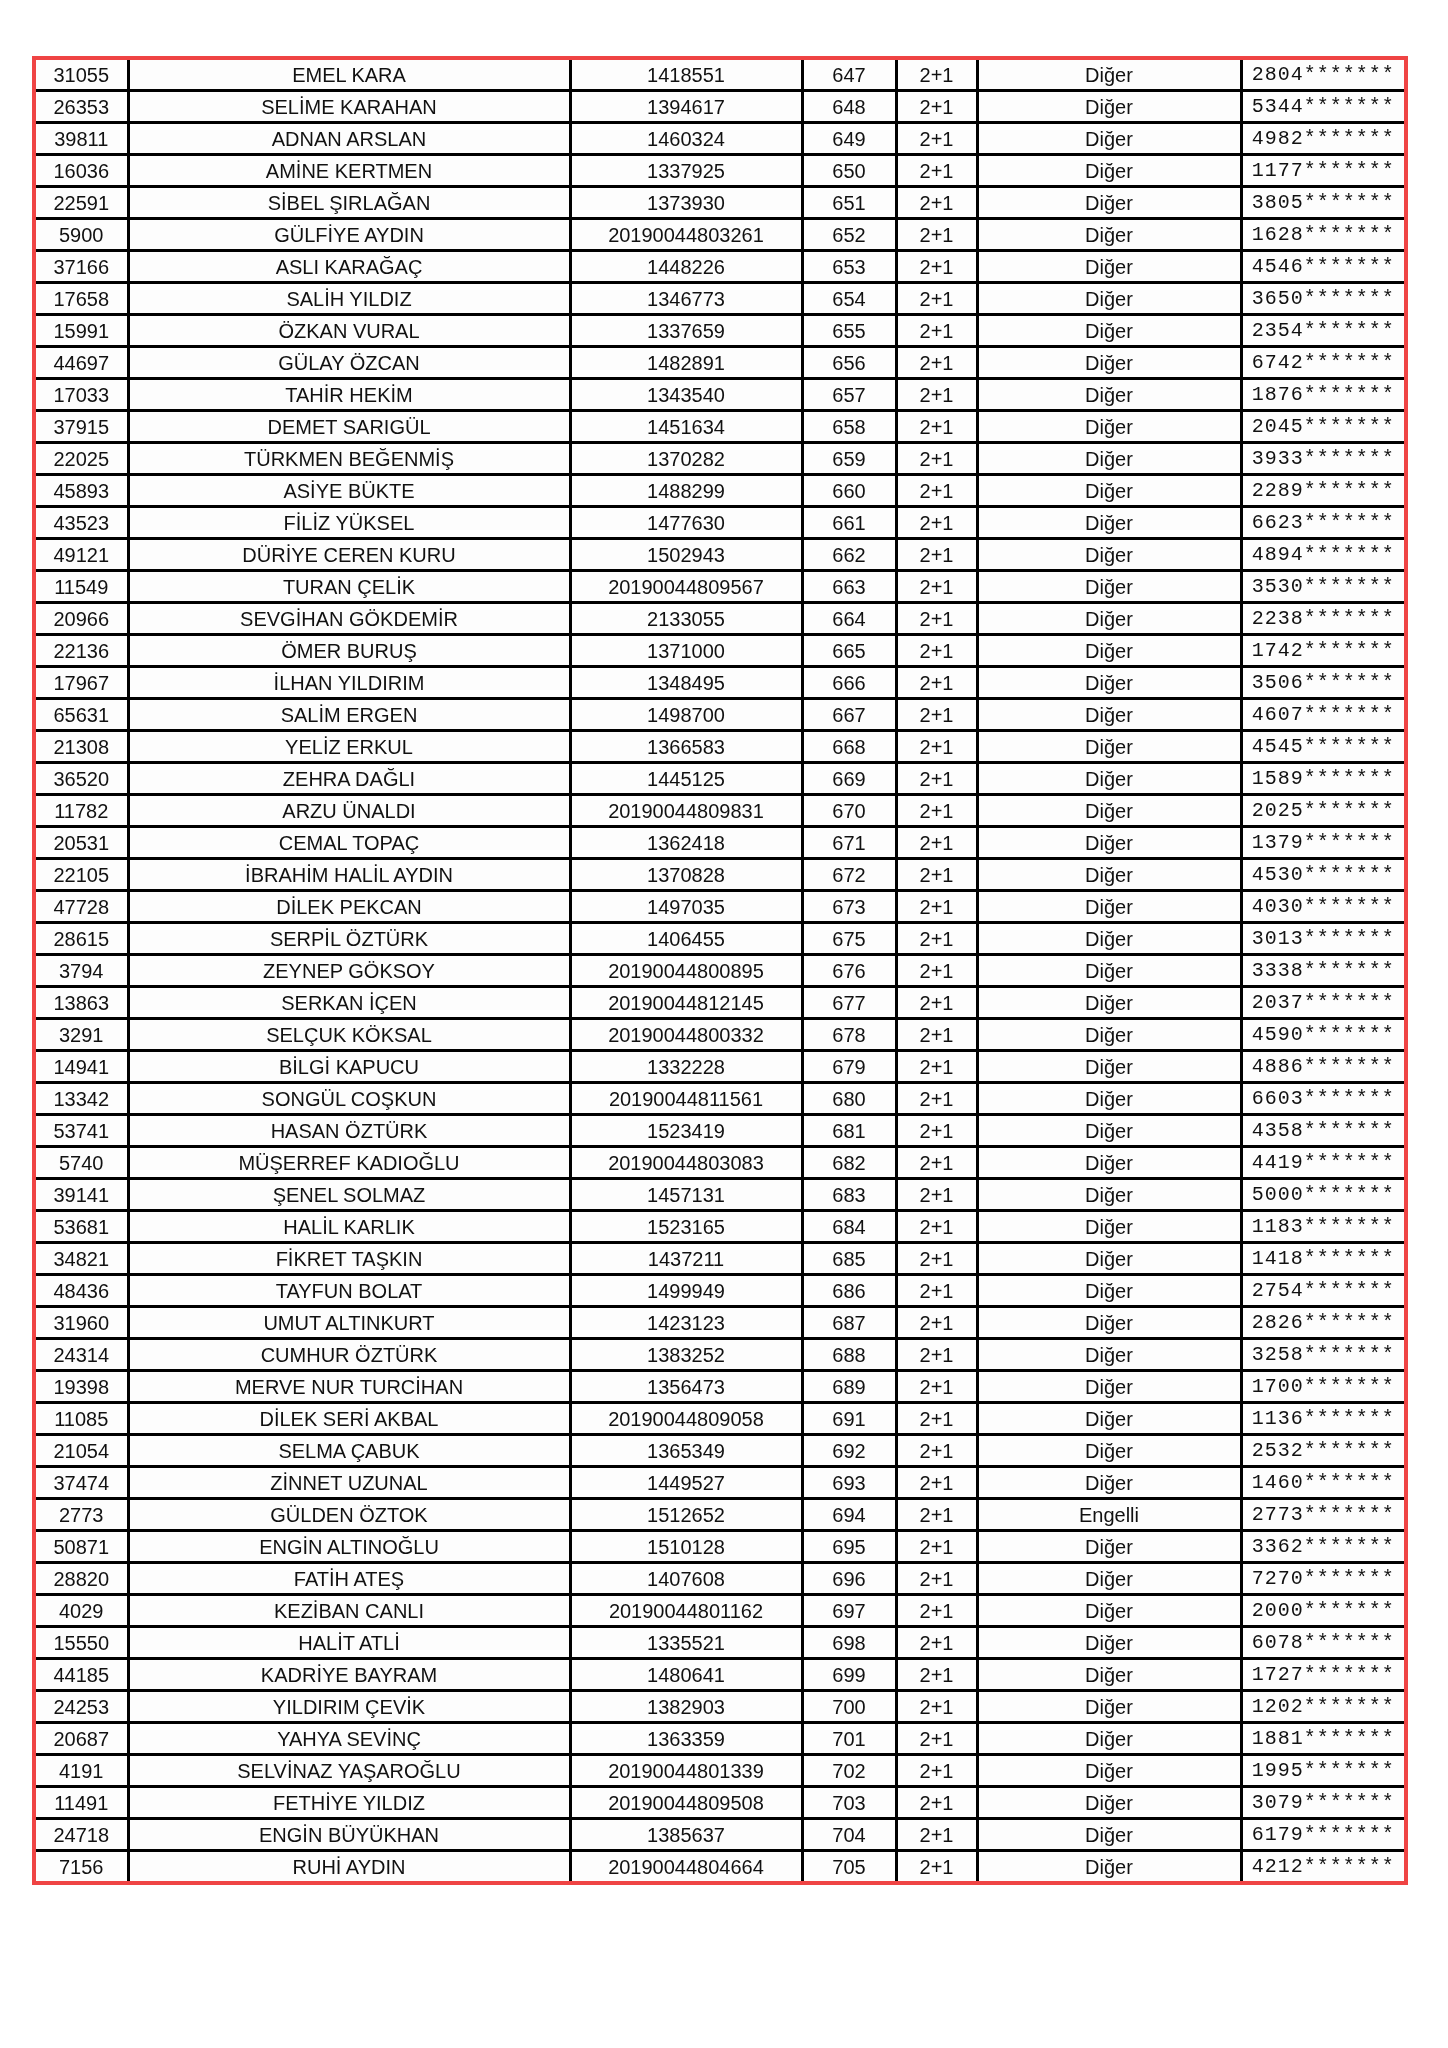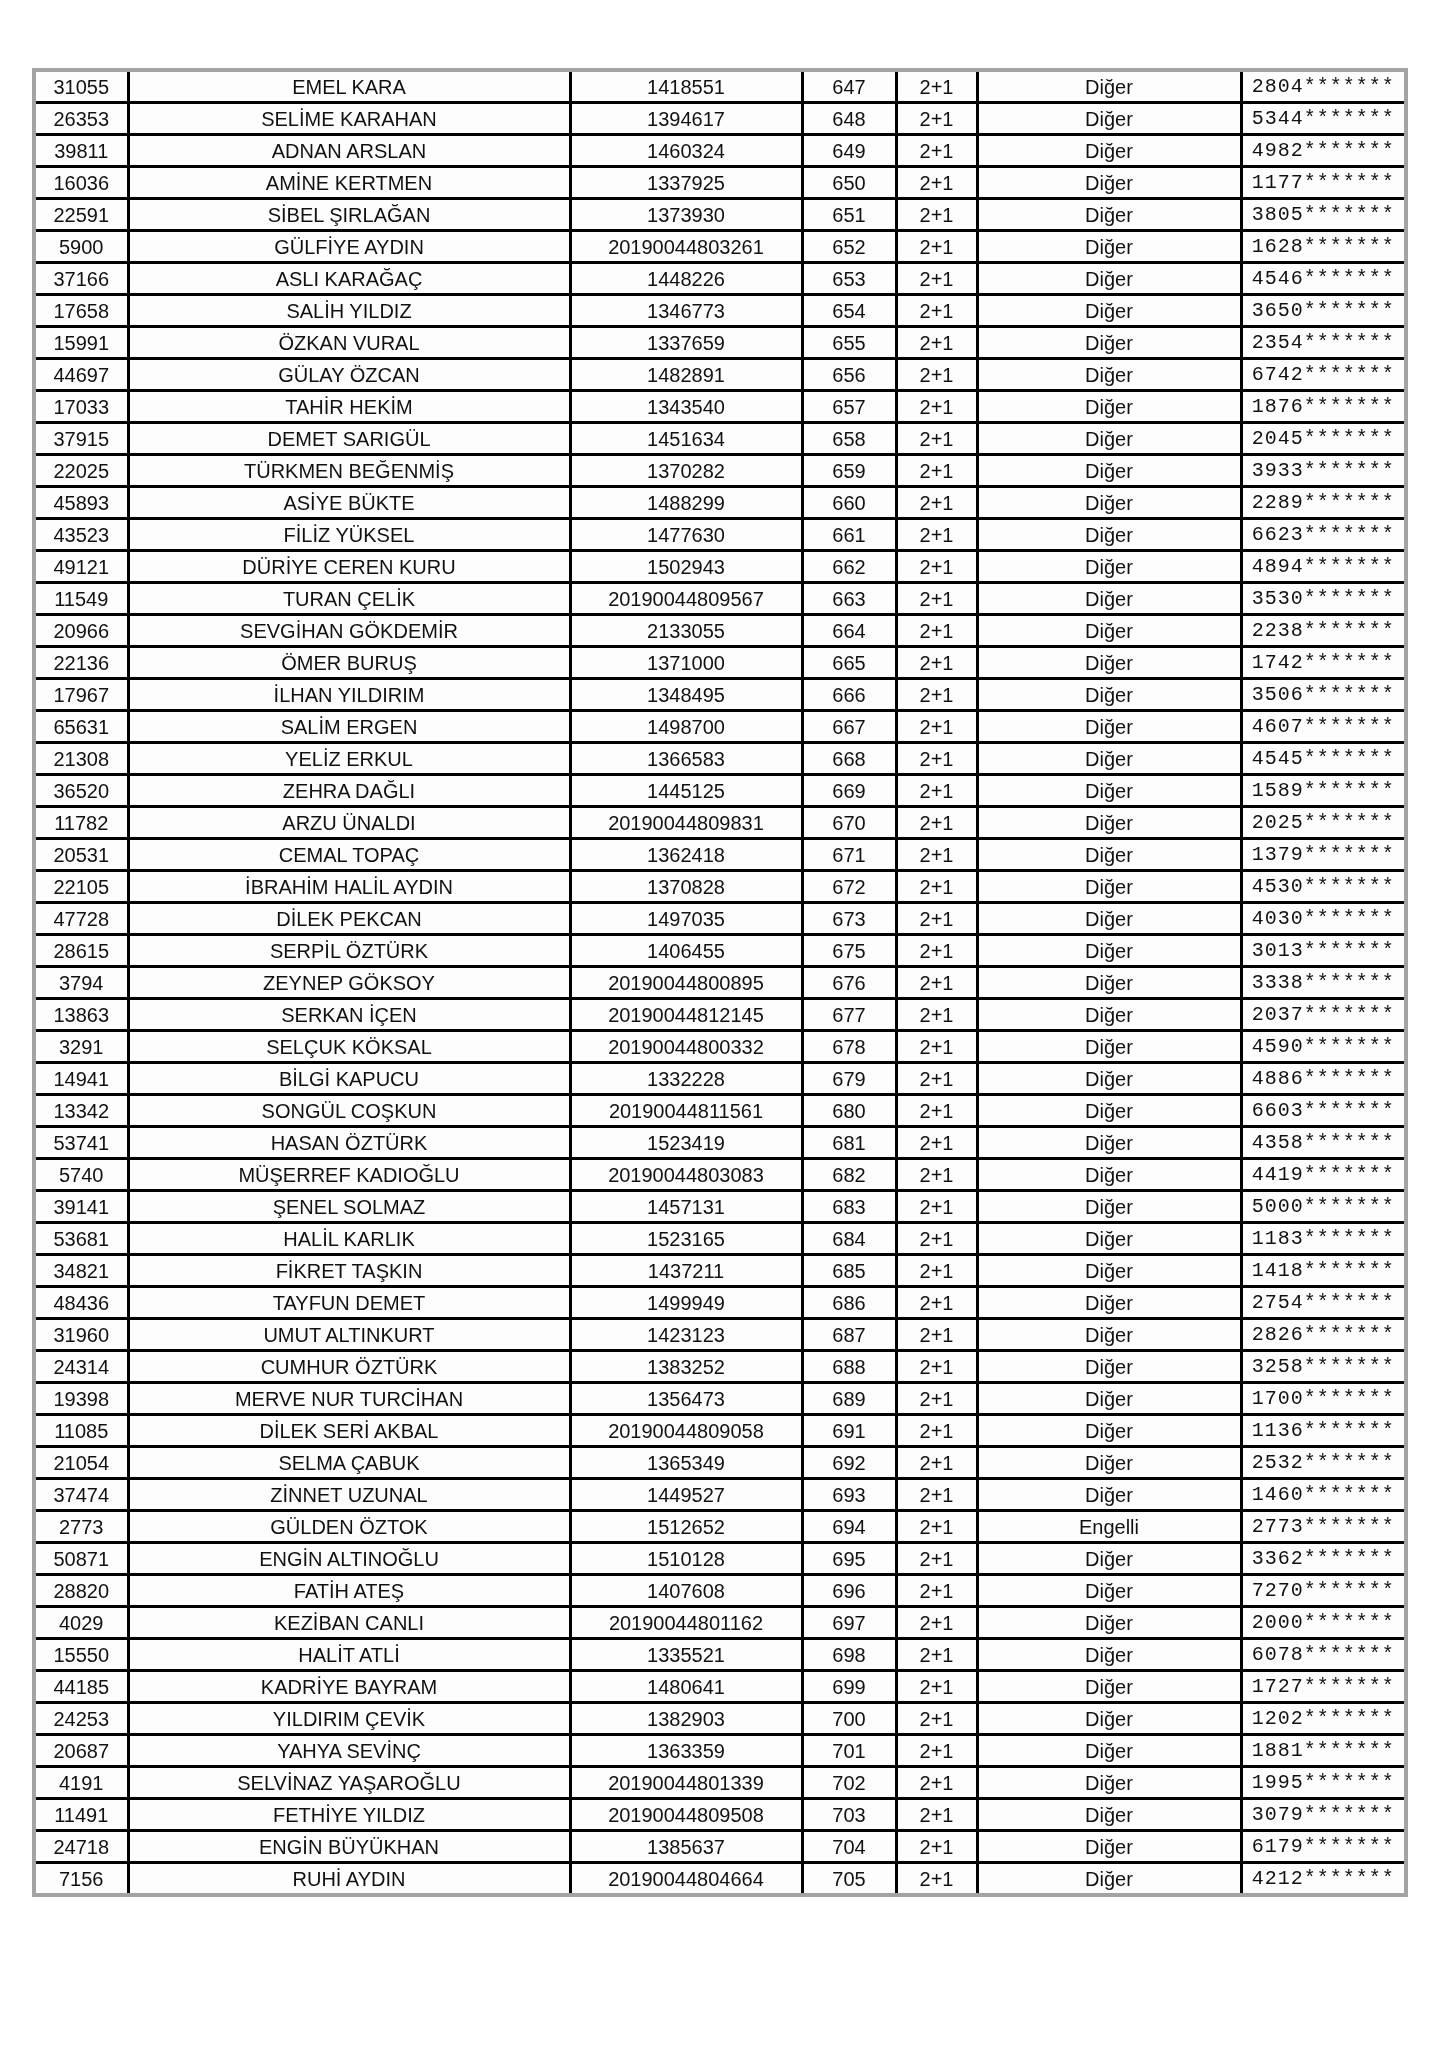--- a/index.html
+++ b/index.html
@@ -16,25 +16,25 @@
   .page {
     position: relative;
     width: 1448px;
     height: 2048px;
     background: #ffffff;
     overflow: hidden;
   }
   table.applicant-table {
     position: absolute;
     left: 32px;
-    top: 68px;
+    top: 56px;
     width: 1372px;
     border-collapse: collapse;
     table-layout: fixed;
-    border: 4px solid #a3a3a3;
+    border: 4px solid #ef4444;
   }
   table.applicant-table td {
     border: 3px solid #000000;
     height: 29px;            
     text-align: center;
     vertical-align: middle;
     font-size: 20px;
     line-height: 1;
     color: #111111;
     background: #fdfdfd;
@@ -404,21 +404,21 @@
           <td class="cell-applicant_id">34821</td>
           <td class="cell-full_name">FİKRET TAŞKIN</td>
           <td class="cell-application_no">1437211</td>
           <td class="cell-draw_rank">685</td>
           <td class="cell-unit_type">2+1</td>
           <td class="cell-category">Diğer</td>
           <td class="cell-masked_phone">1418*******</td>
         </tr>
         <tr>
           <td class="cell-applicant_id">48436</td>
-          <td class="cell-full_name">TAYFUN DEMET</td>
+          <td class="cell-full_name">TAYFUN BOLAT</td>
           <td class="cell-application_no">1499949</td>
           <td class="cell-draw_rank">686</td>
           <td class="cell-unit_type">2+1</td>
           <td class="cell-category">Diğer</td>
           <td class="cell-masked_phone">2754*******</td>
         </tr>
         <tr>
           <td class="cell-applicant_id">31960</td>
           <td class="cell-full_name">UMUT ALTINKURT</td>
           <td class="cell-application_no">1423123</td>

